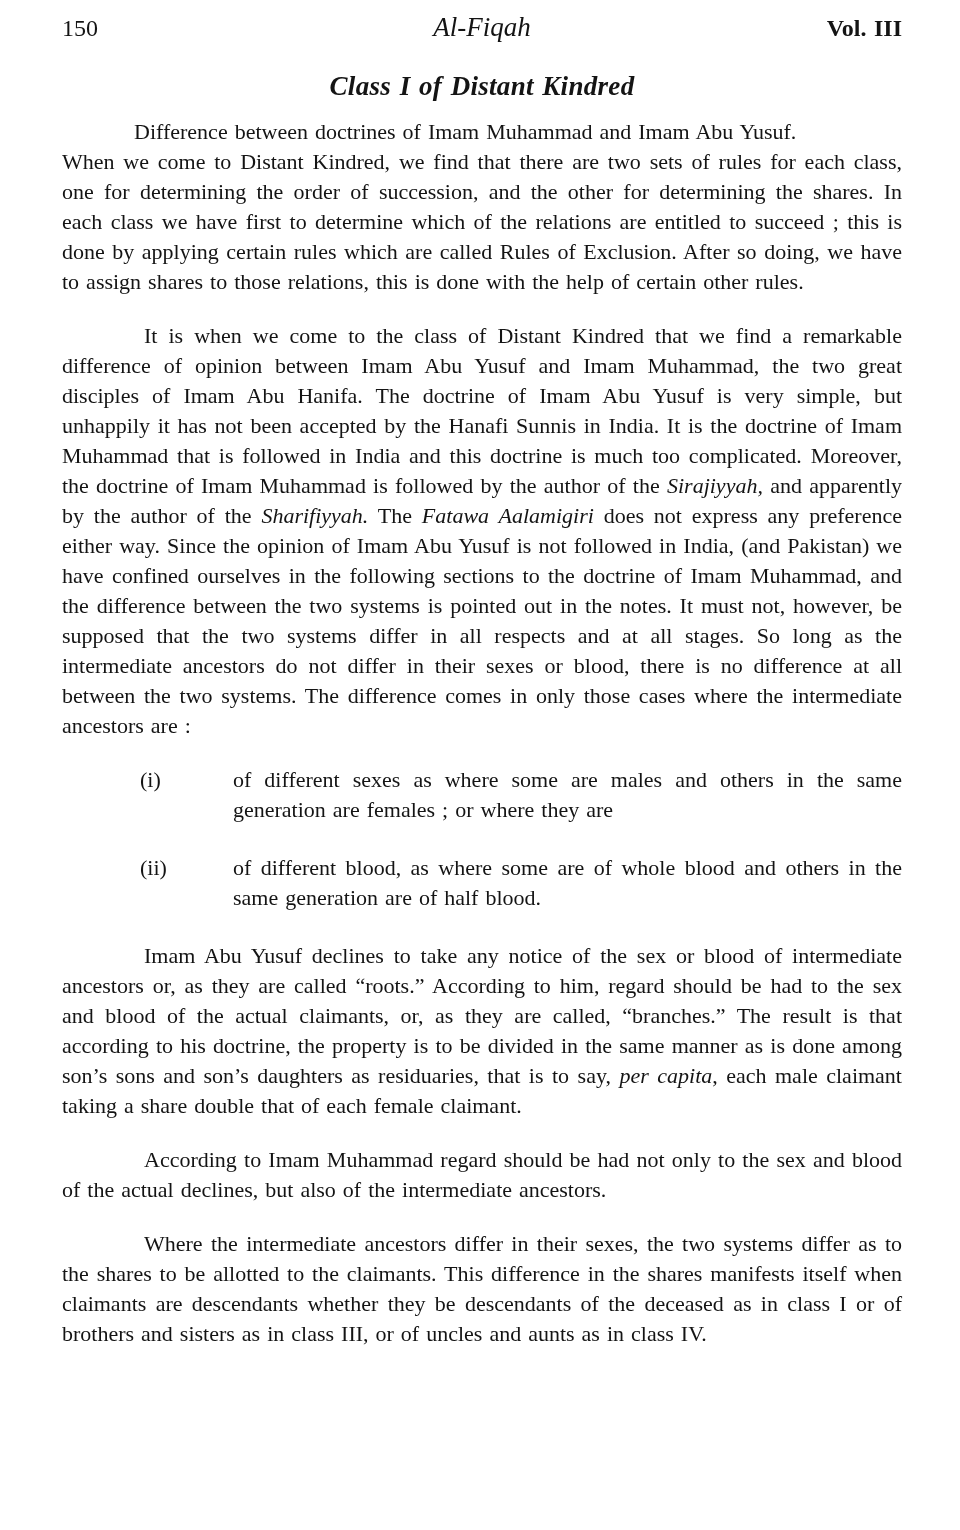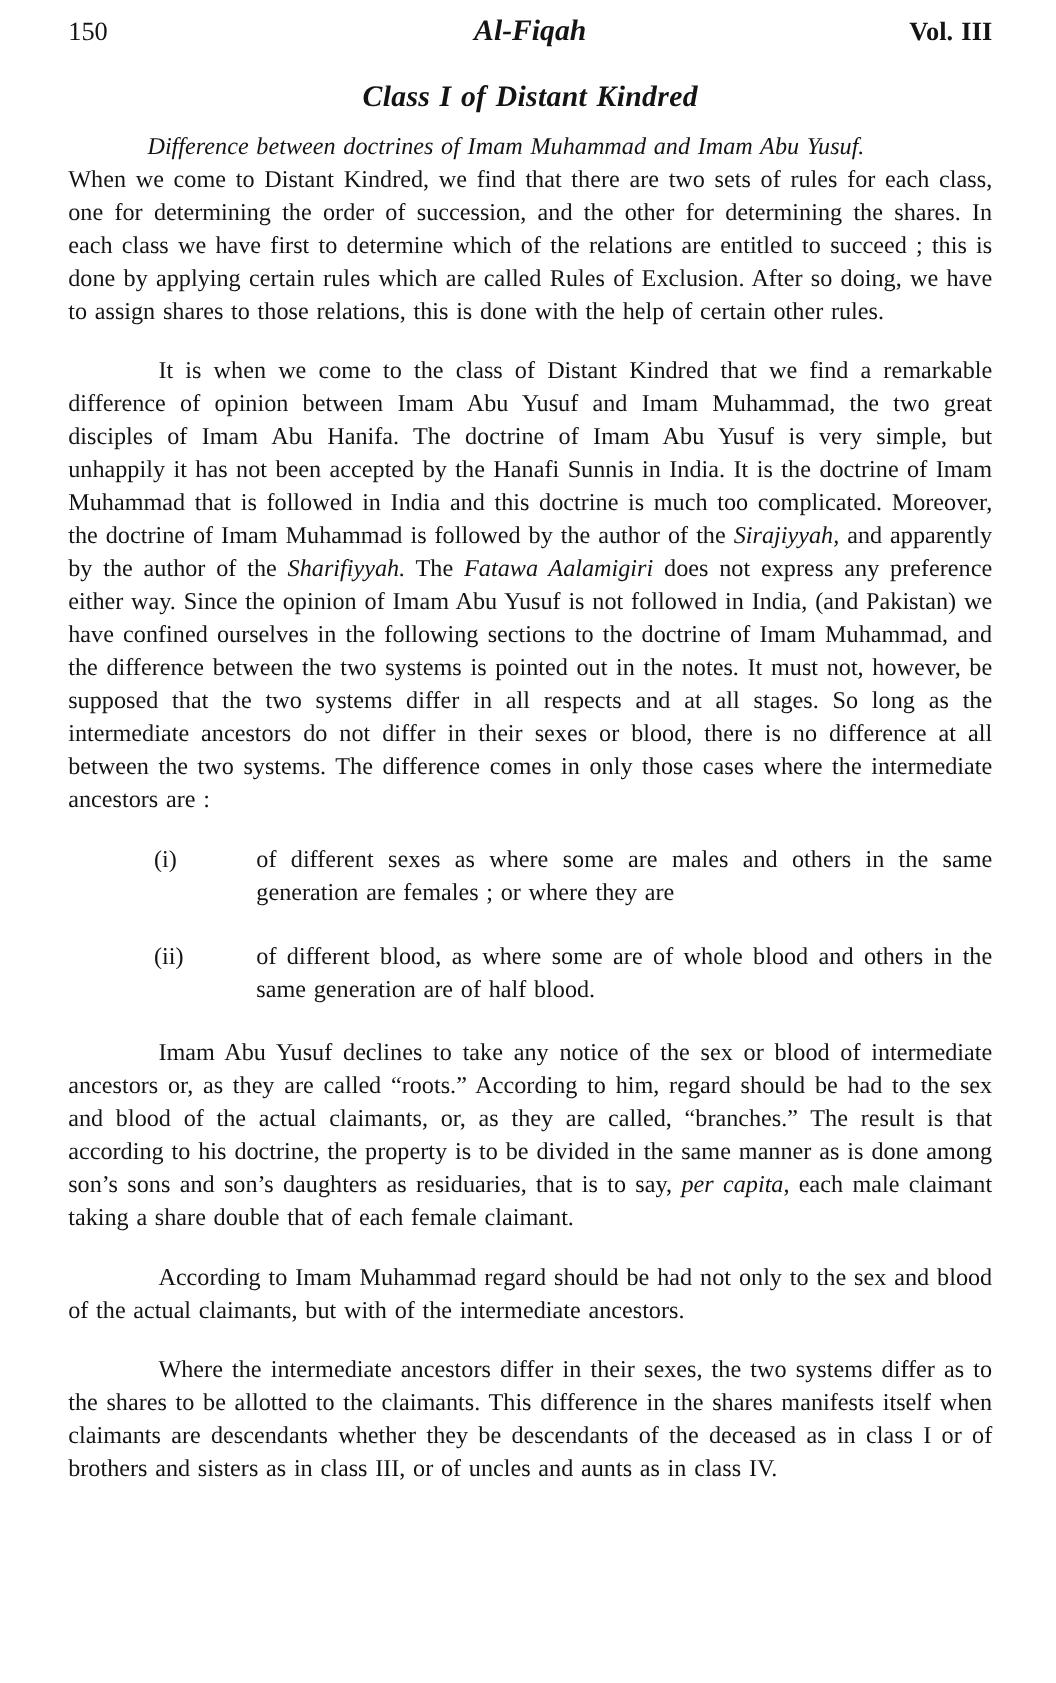--- a/index.html
+++ b/index.html
@@ -25,41 +25,40 @@
   .running-header {
     display: grid;
     grid-template-columns: 1fr auto 1fr;
     align-items: baseline;
     font-size: 24px;
   }
   .running-header .page-number { text-align: left; }
   .running-header .book-title {
     text-align: center;
     font-style: italic;
-    font-weight: bold;
+    font-weight: normal;
     font-size: 27px;
   }
   .running-header .volume { text-align: right; font-weight: bold; }
   .chapter-heading {
     margin: 28px 0 16px 0;
     text-align: center;
     font-style: italic;
     font-weight: bold;
     font-size: 27px;
     letter-spacing: 0.3px;
   }
   .para {
     margin: 0 0 24px 0;
     text-align: justify;
   }
   .para:last-child { margin-bottom: 0; }
   .lead-italic {
     display: block;
     text-indent: 72px;
-    font-style: italic;
   }
   .indent { text-indent: 82px; }
   .italic { font-style: italic; }
   .list-item {
     display: flex;
     margin: 0 0 28px 78px;
   }
   .list-marker {
     flex: 0 0 48px;
   }
@@ -91,17 +90,17 @@
     <span class="list-text">of different sexes as where some are males and others in the same generation are females ; or where they are</span>
   </div>
 
   <div class="list-item">
     <span class="list-marker">(ii)</span>
     <span class="list-text">of different blood, as where some are of whole blood and others in the same generation are of half blood.</span>
   </div>
 
   <p class="para indent"><span>Imam Abu Yusuf declines to take any notice of the sex or blood of intermediate ancestors or, as they are called “roots.” According to him, regard should be had to the sex and blood of the actual claimants, or, as they are called, “branches.” The result is that according to his doctrine, the property is to be divided in the same manner as is done among son’s sons and son’s daughters as residuaries, that is to say, </span><span class="italic">per capita</span><span>, each male claimant taking a share double that of each female claimant.</span></p>
 
-  <p class="para indent">According to Imam Muhammad regard should be had not only to the sex and blood of the actual claimants, but with of the intermediate ancestors.</p>
+  <p class="para indent">According to Imam Muhammad regard should be had not only to the sex and blood of the actual declines, but also of the intermediate ancestors.</p>
 
   <p class="para indent">Where the intermediate ancestors differ in their sexes, the two systems differ as to the shares to be allotted to the claimants. This difference in the shares manifests itself when claimants are descendants whether they be descendants of the deceased as in class I or of brothers and sisters as in class III, or of uncles and aunts as in class IV.</p>
 
 </div>
 
 </body></html>

